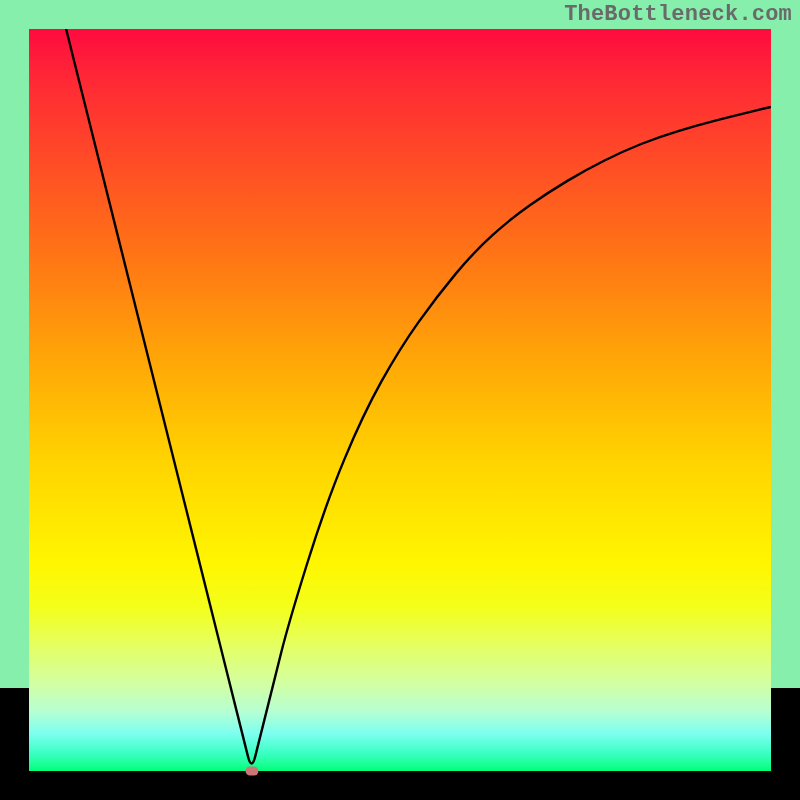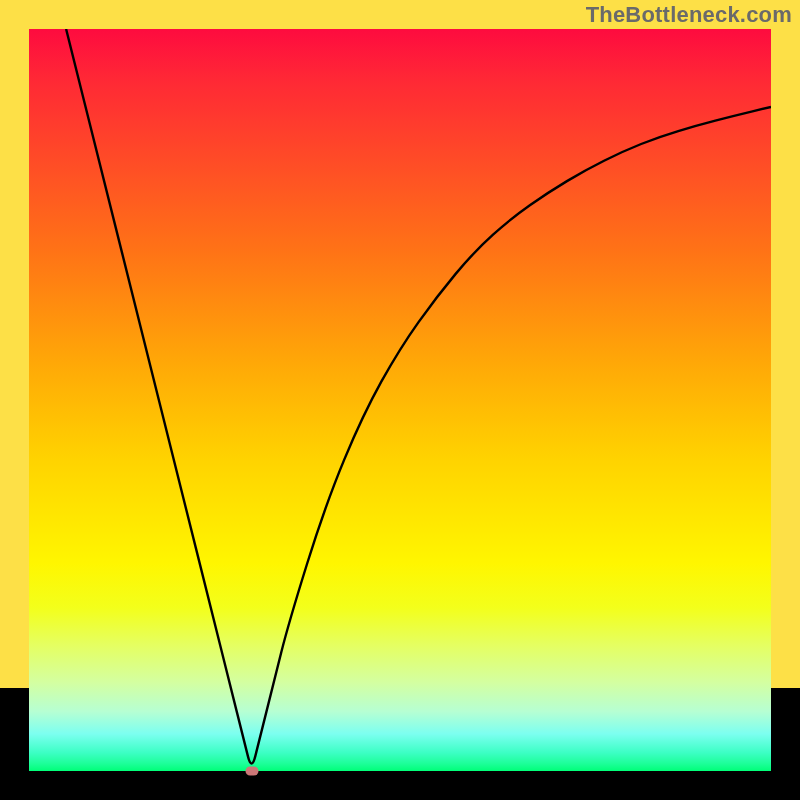--- a/index.html
+++ b/index.html
@@ -8,21 +8,22 @@
     width: 800px;
     height: 800px;
     overflow: hidden;
     background: #000;
     font-family: Arial, Helvetica, sans-serif;
   }
   .frame {
     position: relative;
     width: 800px;
     height: 688px;
-    background: #fde047;
+    background: #86efac;
+    font-family: Liberation Mono, monospace;
   }
   .watermark {
     position: absolute;
     top: 2px;
     right: 8px;
     color: #6a6a6a;
     font-size: 22px;
     font-weight: 600;
     letter-spacing: 0.2px;
     user-select: none;

